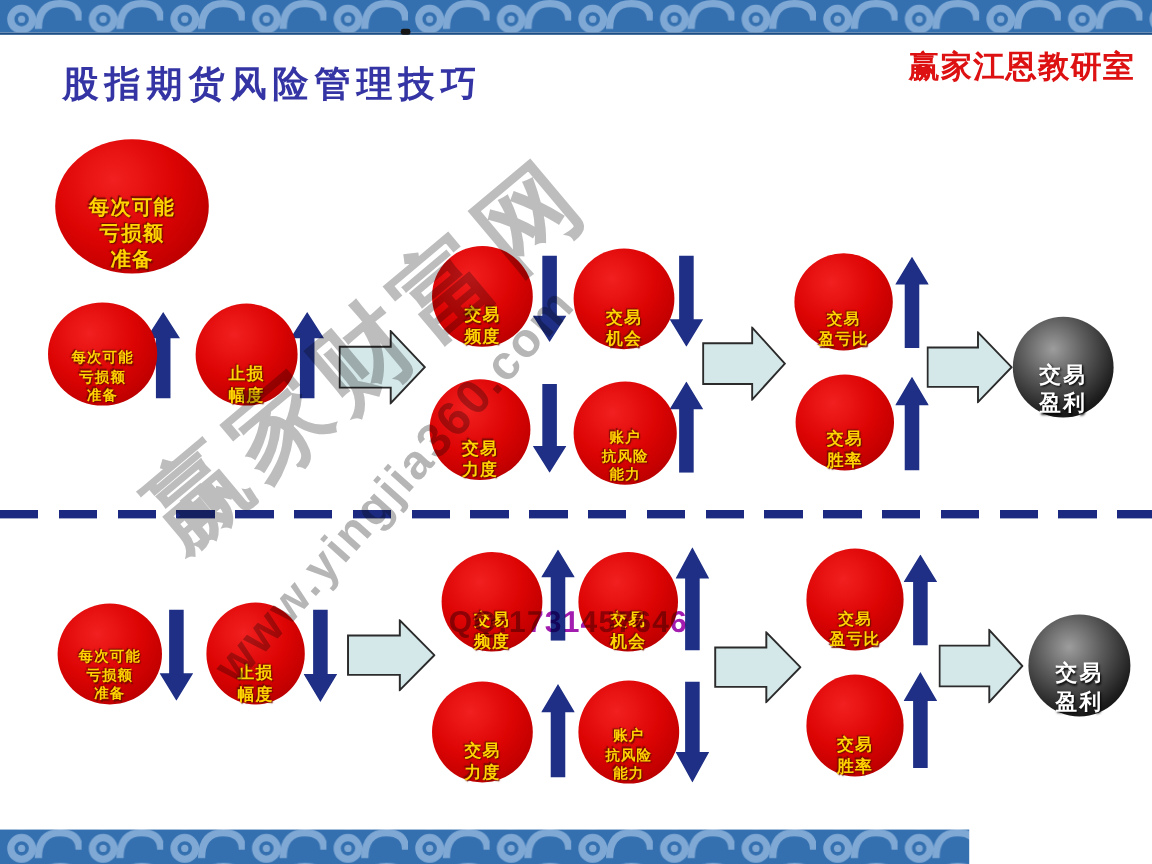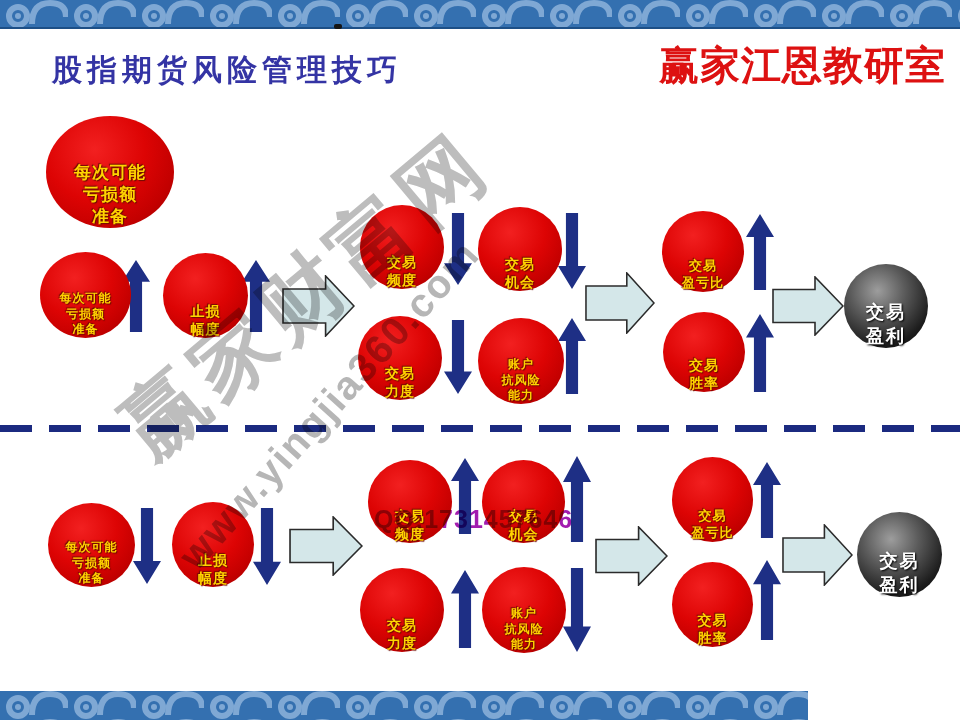--- a/index.html
+++ b/index.html
@@ -10,21 +10,21 @@
   
   .defs-svg{position:absolute;width:0;height:0;}
   .bar{position:absolute;left:0;overflow:hidden;}
   .bar svg{display:block;}
   .bar.top{top:0;width:960px;height:27px;border-bottom:2px solid #1d4f86;}
   .bar.bottom{top:691px;width:808px;height:29px;}
   .stray-dot{position:absolute;left:334px;top:24px;width:8px;height:5px;background:#151515;border-radius:2px;}
   
   .brand{
     position:absolute;right:14px;top:38px;font-family:"Liberation Serif","DejaVu Serif",serif;
-    font-size:40px;font-weight:bold;color:#dd1111;letter-spacing:1px;white-space:nowrap;
+    font-size:26px;font-weight:bold;color:#dd1111;letter-spacing:1px;white-space:nowrap;
   }
   .title{
     position:absolute;left:52px;top:50px;margin:0;font-family:"Liberation Serif","DejaVu Serif",serif;
     font-size:30px;font-weight:600;color:#3434a4;letter-spacing:5px;white-space:nowrap;
   }
   
   .bullet-line{position:absolute;left:188px;top:134px;color:#2a2aa6;white-space:nowrap;
     font-family:"Liberation Serif","DejaVu Serif",serif;font-size:25px;font-weight:600;}
   .bullet-marker{font-size:16px;vertical-align:3px;margin-right:4px;}
   

